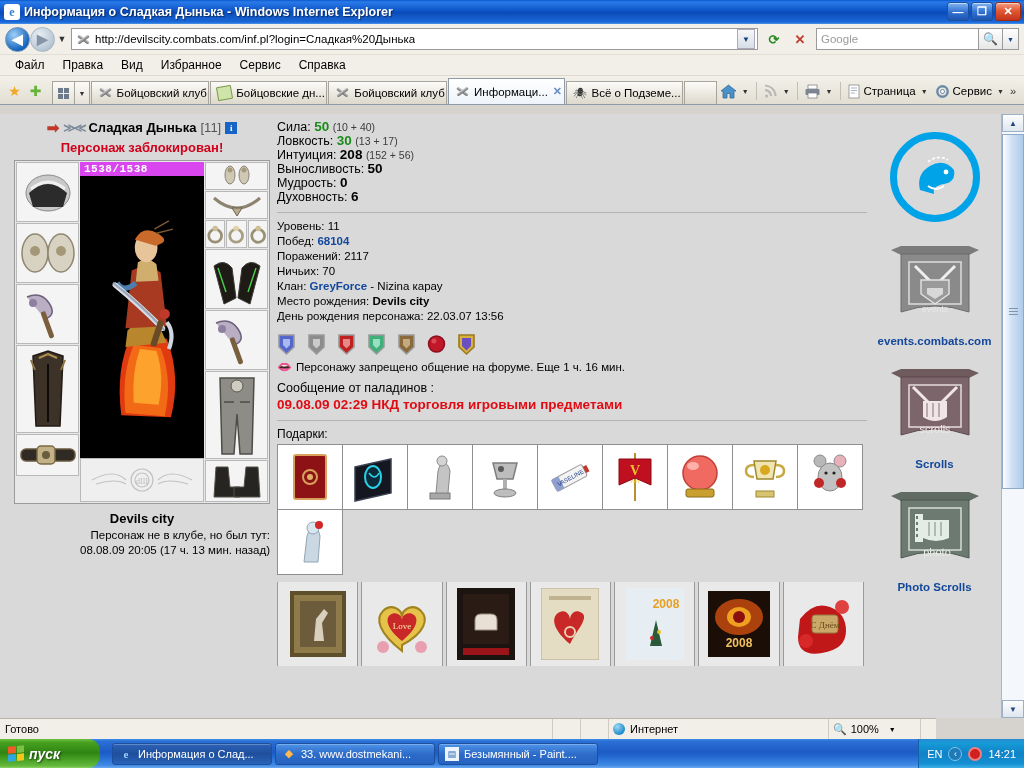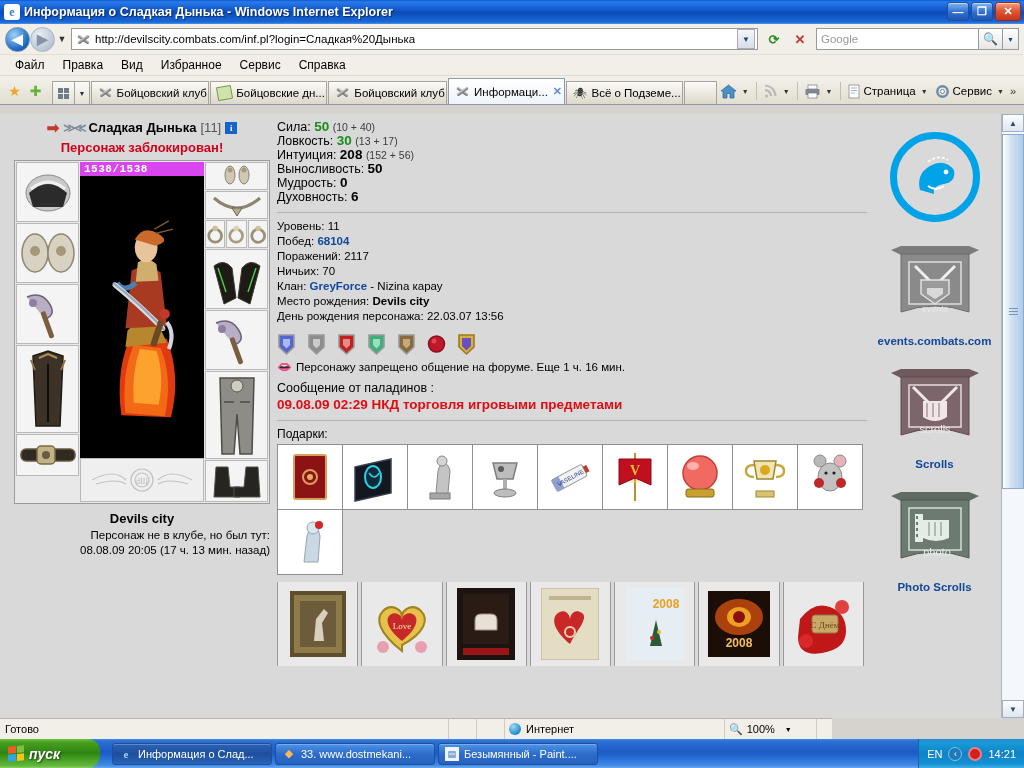--- a/index.html
+++ b/index.html
@@ -223,21 +223,21 @@
     border: 1px solid #9db0c6; display:flex; align-items:center; justify-content:center; font-size:8px; color:#20477e;}
   .strack { flex:1; background:#f4f7fb; position:relative; }
   .sthumb { position:absolute; top:2px; left:0; right:0; height: 355px;
     background: linear-gradient(to right,#fbfdff,#cfe0f3 45%,#aecbea);
     border:1px solid #8fa9c8; display:flex; align-items:center; justify-content:center;}
   .grip { width:9px; height:7px; display:flex; flex-direction:column; justify-content:space-between;}
   .grip i { height:1px; background:#7e93ad; }
 
   
   .statusbar {
-    position:absolute; top: 718px; left:0; width: 832px; height: 21px;
+    position:absolute; top: 718px; left:0; width: 936px; height: 21px;
     background: #f1efe7; border-top:1px solid #b9b5aa;
     display:flex; align-items:center; font-size: 11px; color:#000;
   }
   .sb-text { padding-left: 5px; flex: 0 0 auto;}
   .sb-gap { flex:1; }
   .sb-cell { border-left:1px solid #cfcbc0; height: 21px; display:flex; align-items:center; padding: 0 4px;}
   .globe { width:12px; height:12px; border-radius:50%; background: radial-gradient(circle at 35% 30%,#9fd8f5,#1f8ccd 70%,#126ba4); margin-right:5px;}
   .mag { color:#13448c; margin-right:4px; font-size:11px;}
 
   

